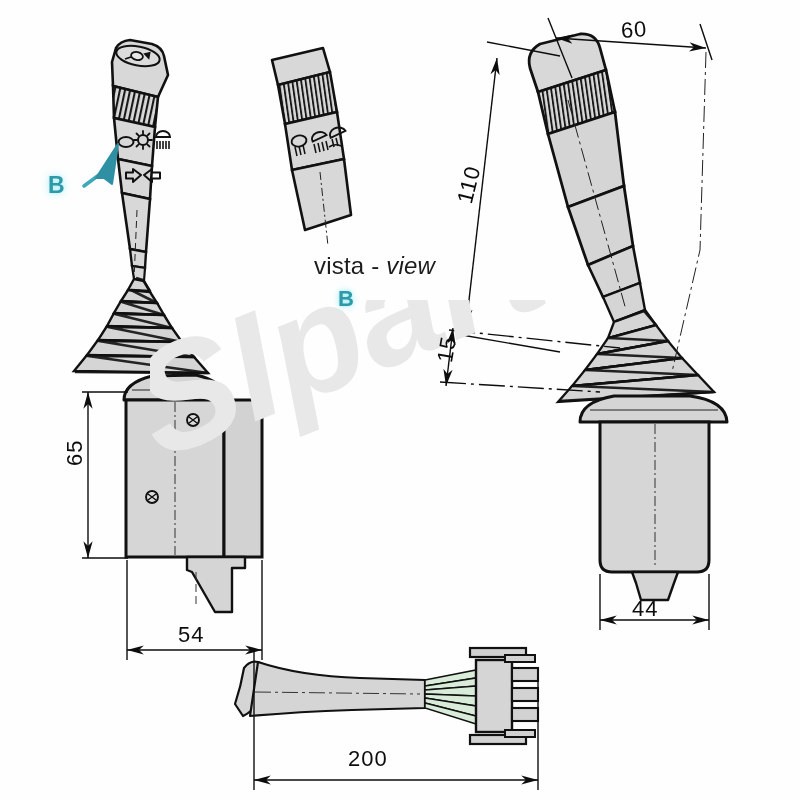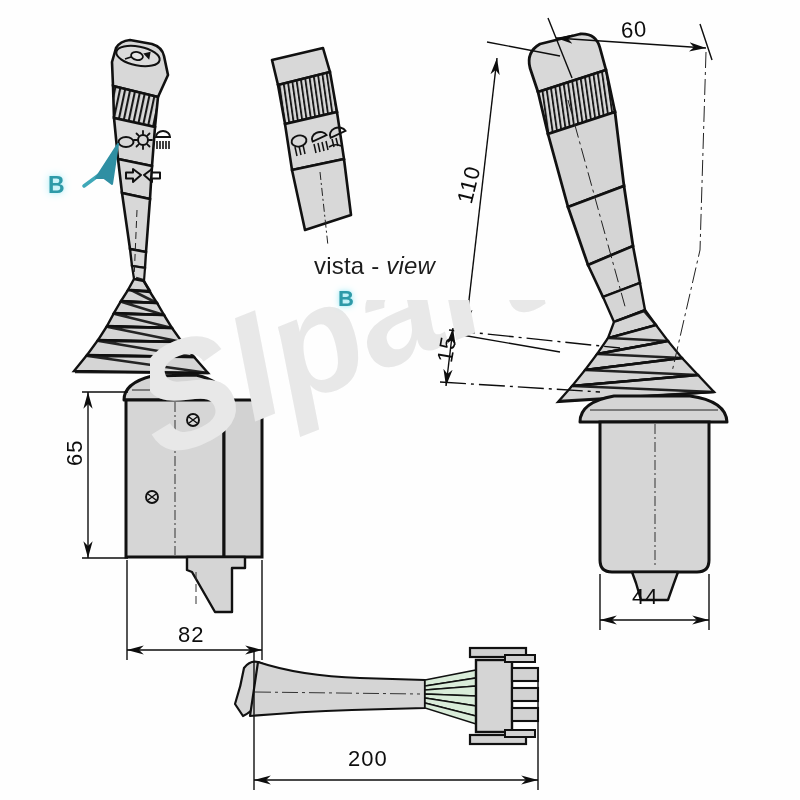--- a/index.html
+++ b/index.html
@@ -76,21 +76,21 @@
     color: #0d0d0d;
     font-family: "Liberation Sans", sans-serif;
     letter-spacing: 1px;
     white-space: nowrap;
   }
   .dim-65  { left: 62px;  top: 466px; transform: rotate(-90deg); transform-origin: left top; }
   .dim-54  { left: 178px; top: 622px; }
   .dim-60  { left: 620px; top: 18px;  transform: rotate(-4deg); transform-origin: left top; }
   .dim-110 { left: 452px; top: 200px; transform: rotate(-76deg); transform-origin: left top; }
   .dim-15  { left: 432px; top: 360px; transform: rotate(-80deg); transform-origin: left top; }
-  .dim-44  { left: 632px; top: 584px; }
+  .dim-44  { left: 632px; top: 596px; }
   .dim-200 { left: 348px; top: 746px; }
 </style>
 </head>
 <body>
 
 <div id="sheet">
 
   <svg id="drawing-svg" viewBox="0 0 800 800">
     <defs>
 
@@ -351,20 +351,20 @@
     <text class="wm-text" x="10" y="160" transform="rotate(-22 10 160)">SIparts</text>
   </svg>
 
   <div class="label-vista">
     <span>vista - </span><span class="it">view</span>
   </div>
   <div class="label-vista-b">B</div>
   <div class="label-b-left">B</div>
 
   <div class="dim dim-65">65</div>
-  <div class="dim dim-54">82</div>
+  <div class="dim dim-54">54</div>
   <div class="dim dim-60">60</div>
   <div class="dim dim-110">110</div>
   <div class="dim dim-15">15</div>
   <div class="dim dim-44">44</div>
   <div class="dim dim-200">200</div>
 
 </div>
 
 </body></html>

